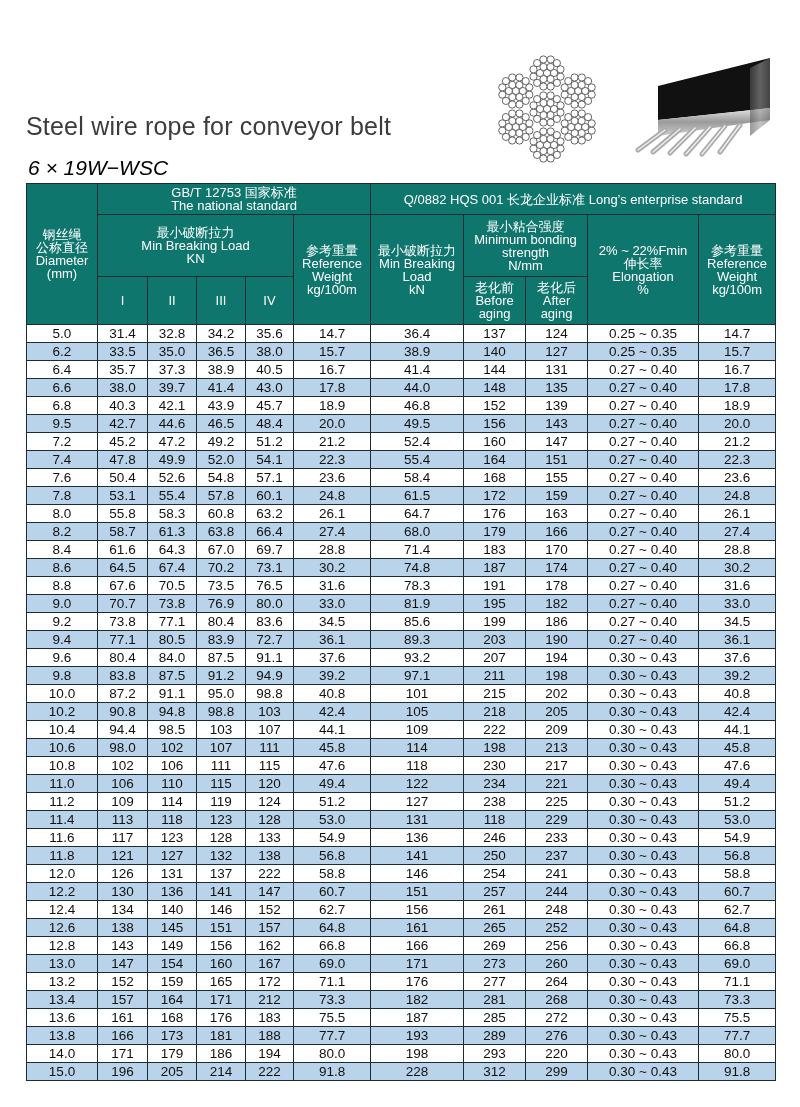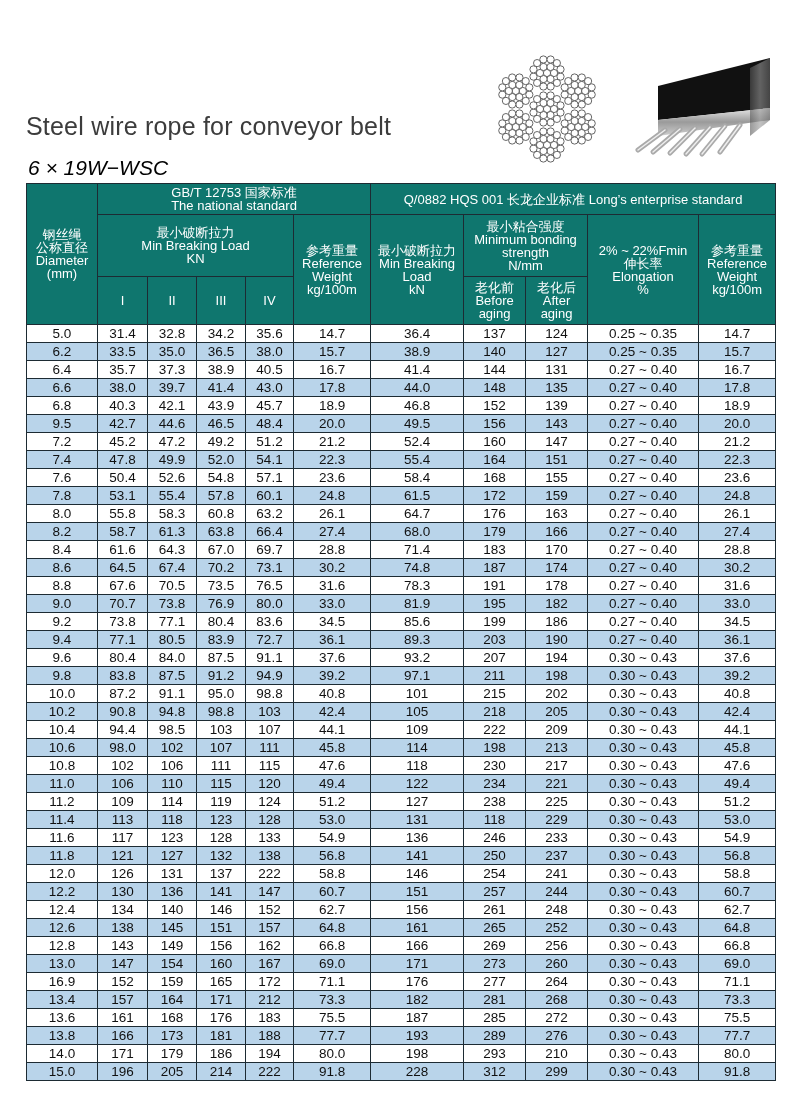--- a/index.html
+++ b/index.html
@@ -712,21 +712,21 @@
         <td>160</td>
         <td>167</td>
         <td>69.0</td>
         <td>171</td>
         <td>273</td>
         <td>260</td>
         <td>0.30 ~ 0.43</td>
         <td>69.0</td>
       </tr>
       <tr class="norm">
-        <td>16.9</td>
+        <td>13.2</td>
         <td>152</td>
         <td>159</td>
         <td>165</td>
         <td>172</td>
         <td>71.1</td>
         <td>176</td>
         <td>277</td>
         <td>264</td>
         <td>0.30 ~ 0.43</td>
         <td>71.1</td>
@@ -772,21 +772,21 @@
       </tr>
       <tr class="norm">
         <td>14.0</td>
         <td>171</td>
         <td>179</td>
         <td>186</td>
         <td>194</td>
         <td>80.0</td>
         <td>198</td>
         <td>293</td>
-        <td>210</td>
+        <td>220</td>
         <td>0.30 ~ 0.43</td>
         <td>80.0</td>
       </tr>
       <tr class="alt">
         <td>15.0</td>
         <td>196</td>
         <td>205</td>
         <td>214</td>
         <td>222</td>
         <td>91.8</td>

